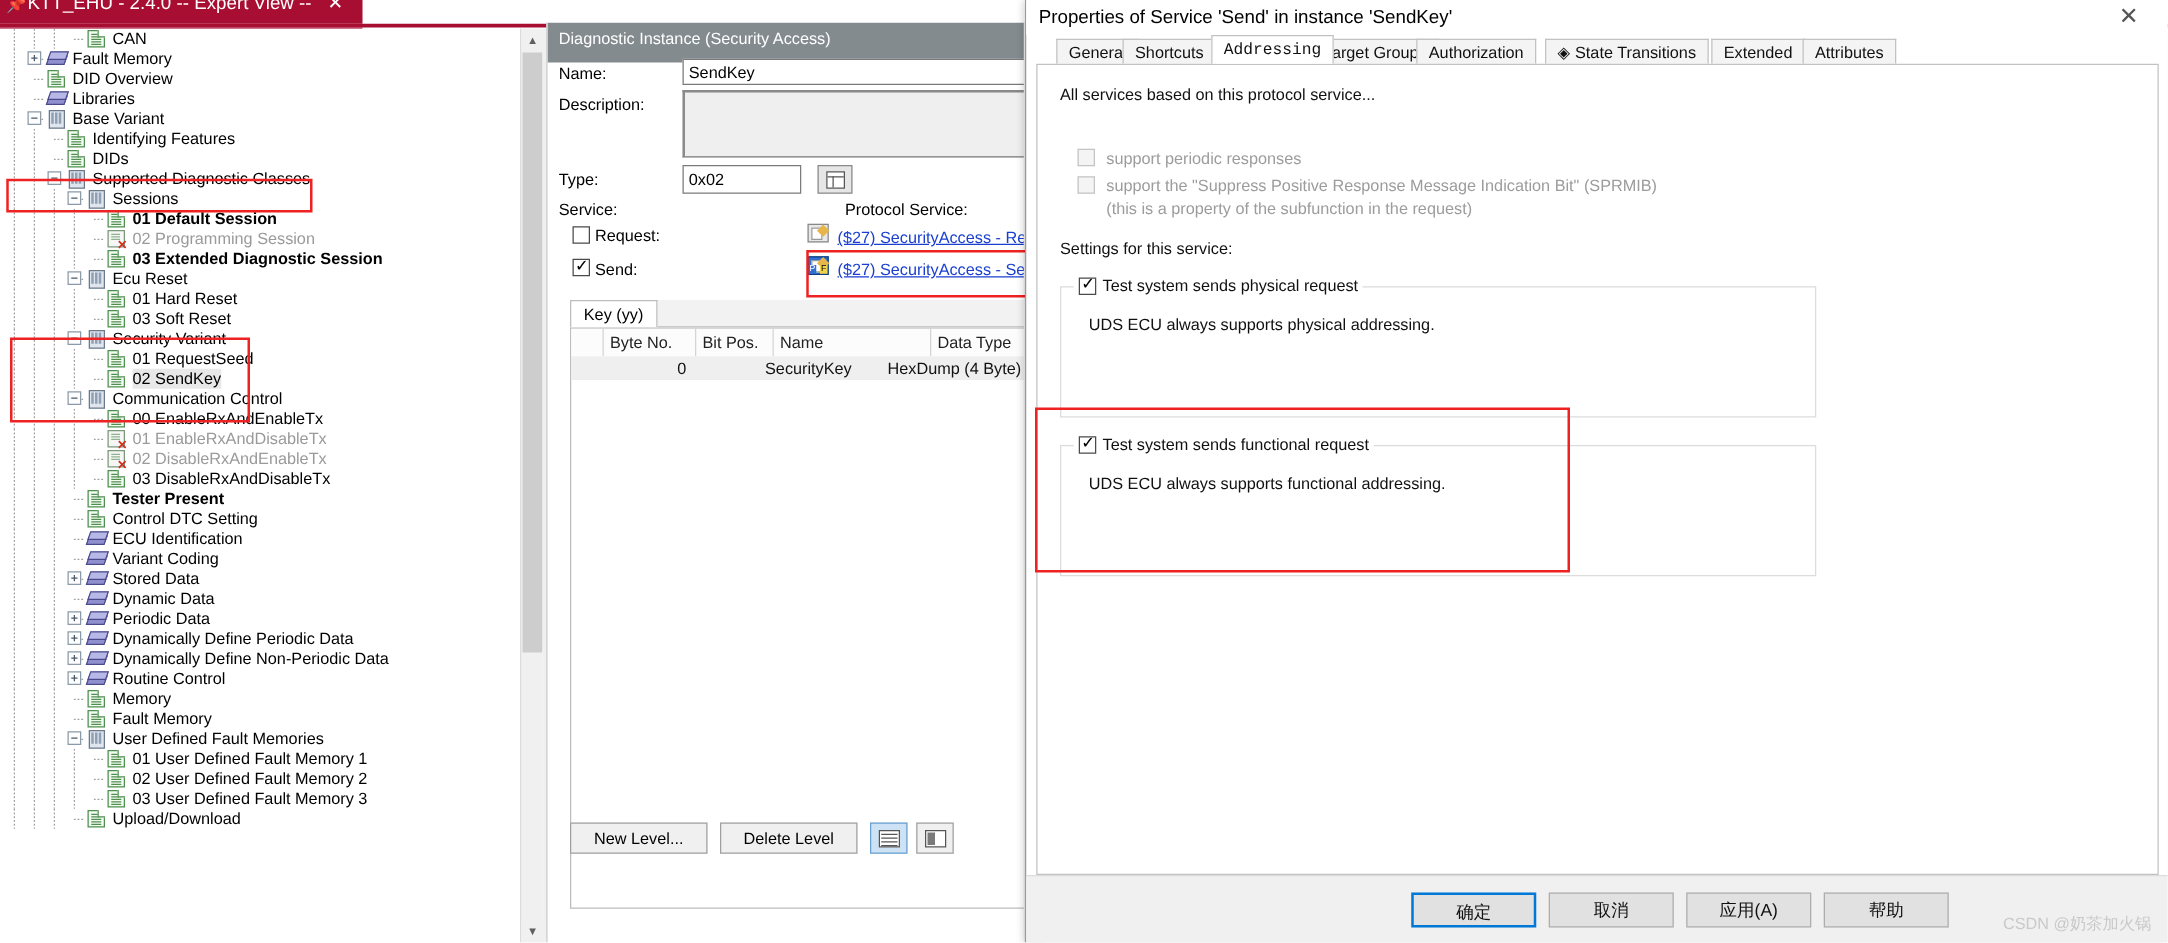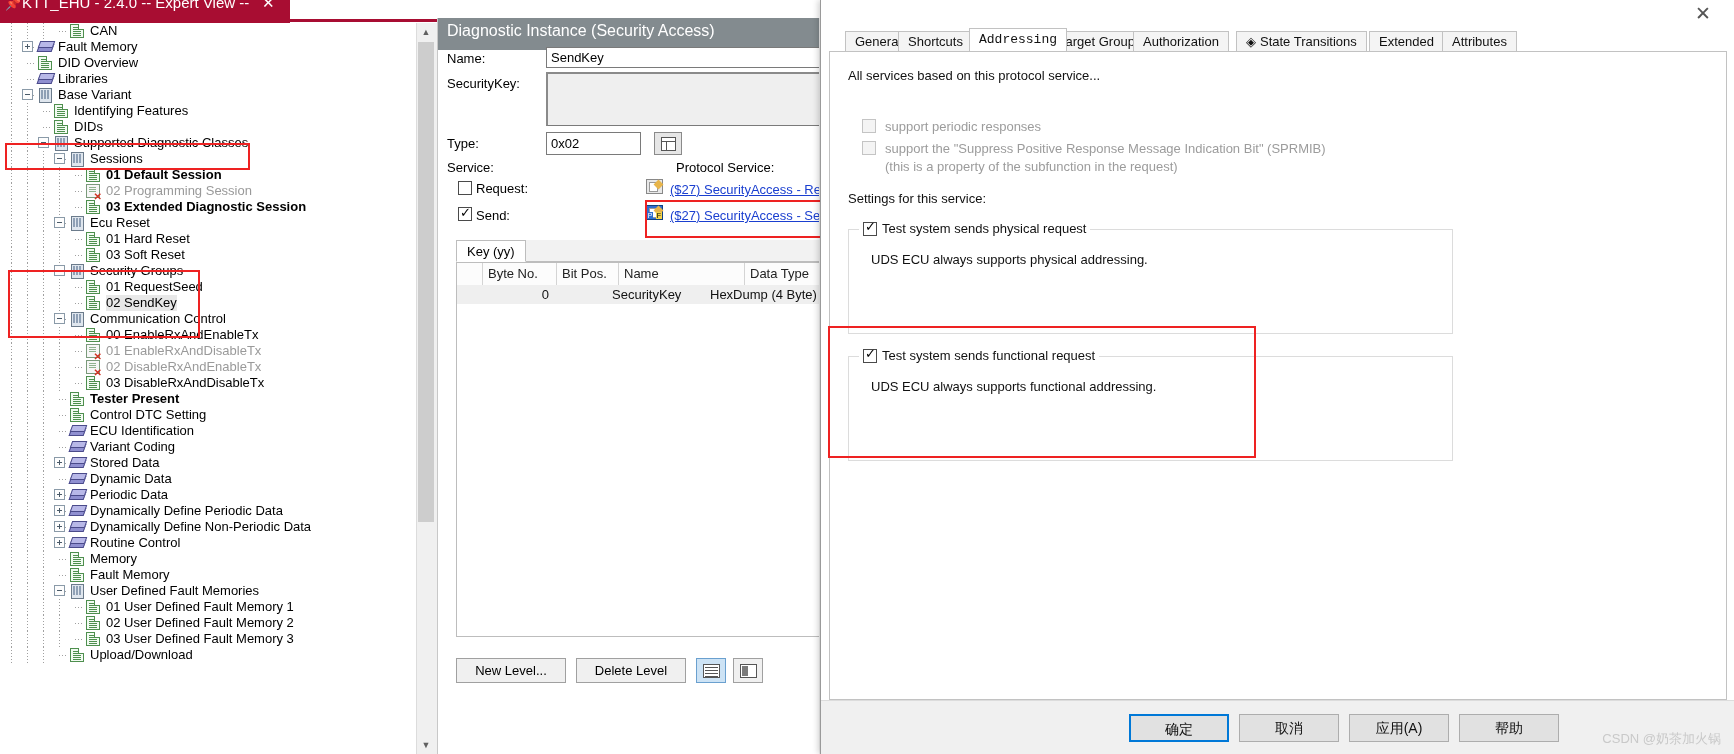--- a/index.html
+++ b/index.html
@@ -141,21 +141,21 @@
   }
 
   
   .mid-panel {
     position: absolute; left: 437px; top: 18px; width: 385px; height: 736px;
     background: #ffffff; border-left: 1px solid #c8c8c8;
     overflow: hidden;
   }
   .mid-header {
     position: absolute; left: 0; top: 0; width: 385px; height: 32px;
-    background: #838b8f; color: #ffffff; font-size: 16px;
+    background: #838b8f; color: #ffffff; font-size: 13px;
     line-height: 26px; padding-left: 9px;
   }
   .fld-label { position: absolute; font-size: 13px; color:#000; }
   .fld-input {
     position: absolute; background: #ffffff; border: 1px solid #7a7a7a;
     font-family: "Liberation Sans", sans-serif; font-size: 13px;
     padding: 2px 4px; color: #000;
   }
   .fld-textarea {
     position: absolute; background: #efefef; border: 1px solid #7a7a7a;
@@ -198,21 +198,21 @@
   .mid-tabstrip {
     position:absolute; left:18px; top:222px; width:367px; height:22px;
     background:#f2f2f2; border-bottom:1px solid #bdbdbd;
   }
   .mid-tab {
     position:absolute; left:0; top:0; height:22px; padding: 0 10px;
     background:#ffffff; border:1px solid #bdbdbd; border-bottom:1px solid #ffffff;
     font-size:13px; line-height:21px;
   }
   .grid {
-    position:absolute; left:18px; top:244px; width:367px; height:375px;
+    position:absolute; left:18px; top:244px; width:367px; height:465px;
     border:1px solid #bdbdbd; background:#ffffff;
   }
   .grid-head { position:absolute; left:0; top:0; height:22px; width:100%; background:#fcfcfc; }
   .gh {
     position:absolute; top:0; height:22px; line-height:22px; font-size:13px;
     border-right:1px solid #d4d4d4; padding-left:5px; color:#222;
   }
   .grid-row { position:absolute; top:22px; height:19px; width:100%; background:#efefef; }
   .gc { position:absolute; top:0; height:19px; line-height:19px; font-size:13px; padding-left:5px; color:#111;}
   .mid-footer-btn {
@@ -310,21 +310,21 @@
         <div class="tree-row"><span class="guide" style="left: 11px;"></span><span class="guide" style="left: 27px;"></span><span class="guide-h" style="left: 43px; top: 8px;"></span><span class="ico ico-doc" style="left: 54px;"></span><span class="lbl" style="margin-left: 74px;">Identifying Features</span></div>
         <div class="tree-row"><span class="guide" style="left: 11px;"></span><span class="guide" style="left: 27px;"></span><span class="guide-h" style="left: 43px; top: 8px;"></span><span class="ico ico-doc" style="left: 54px;"></span><span class="lbl" style="margin-left: 74px;">DIDs</span></div>
         <div class="tree-row"><span class="guide" style="left: 11px;"></span><span class="guide" style="left: 27px;"></span><span class="guide-h" style="left: 43px; top: 8px;"></span><span class="pm" style="left: 38px;"></span><span class="ico ico-cls" style="left: 54px;"></span><span class="lbl" style="margin-left: 74px;">Supported Diagnostic Classes</span></div>
         <div class="tree-row"><span class="guide" style="left: 11px;"></span><span class="guide" style="left: 27px;"></span><span class="guide" style="left: 43px;"></span><span class="guide-h" style="left: 59px; top: 8px;"></span><span class="pm" style="left: 54px;"></span><span class="ico ico-cls" style="left: 70px;"></span><span class="lbl" style="margin-left: 90px;">Sessions</span></div>
         <div class="tree-row bold"><span class="guide" style="left: 11px;"></span><span class="guide" style="left: 27px;"></span><span class="guide" style="left: 43px;"></span><span class="guide" style="left: 59px;"></span><span class="guide-h" style="left: 75px; top: 8px;"></span><span class="ico ico-doc" style="left: 86px;"></span><span class="lbl" style="margin-left: 106px;">01 Default Session</span></div>
         <div class="tree-row dim"><span class="guide" style="left: 11px;"></span><span class="guide" style="left: 27px;"></span><span class="guide" style="left: 43px;"></span><span class="guide" style="left: 59px;"></span><span class="guide-h" style="left: 75px; top: 8px;"></span><span class="ico ico-docx" style="left: 86px;"></span><span class="lbl" style="margin-left: 106px;">02 Programming Session</span></div>
         <div class="tree-row bold"><span class="guide" style="left: 11px;"></span><span class="guide" style="left: 27px;"></span><span class="guide" style="left: 43px;"></span><span class="guide" style="left: 59px;"></span><span class="guide-h" style="left: 75px; top: 8px;"></span><span class="ico ico-doc" style="left: 86px;"></span><span class="lbl" style="margin-left: 106px;">03 Extended Diagnostic Session</span></div>
         <div class="tree-row"><span class="guide" style="left: 11px;"></span><span class="guide" style="left: 27px;"></span><span class="guide" style="left: 43px;"></span><span class="guide-h" style="left: 59px; top: 8px;"></span><span class="pm" style="left: 54px;"></span><span class="ico ico-cls" style="left: 70px;"></span><span class="lbl" style="margin-left: 90px;">Ecu Reset</span></div>
         <div class="tree-row"><span class="guide" style="left: 11px;"></span><span class="guide" style="left: 27px;"></span><span class="guide" style="left: 43px;"></span><span class="guide" style="left: 59px;"></span><span class="guide-h" style="left: 75px; top: 8px;"></span><span class="ico ico-doc" style="left: 86px;"></span><span class="lbl" style="margin-left: 106px;">01 Hard Reset</span></div>
         <div class="tree-row"><span class="guide" style="left: 11px;"></span><span class="guide" style="left: 27px;"></span><span class="guide" style="left: 43px;"></span><span class="guide" style="left: 59px;"></span><span class="guide-h" style="left: 75px; top: 8px;"></span><span class="ico ico-doc" style="left: 86px;"></span><span class="lbl" style="margin-left: 106px;">03 Soft Reset</span></div>
-        <div class="tree-row"><span class="guide" style="left: 11px;"></span><span class="guide" style="left: 27px;"></span><span class="guide" style="left: 43px;"></span><span class="guide-h" style="left: 59px; top: 8px;"></span><span class="pm" style="left: 54px;"></span><span class="ico ico-cls" style="left: 70px;"></span><span class="lbl" style="margin-left: 90px;">Security Groups</span></div>
+        <div class="tree-row"><span class="guide" style="left: 11px;"></span><span class="guide" style="left: 27px;"></span><span class="guide" style="left: 43px;"></span><span class="guide-h" style="left: 59px; top: 8px;"></span><span class="pm" style="left: 54px;"></span><span class="ico ico-cls" style="left: 70px;"></span><span class="lbl" style="margin-left: 90px;">Security Variant</span></div>
         <div class="tree-row"><span class="guide" style="left: 11px;"></span><span class="guide" style="left: 27px;"></span><span class="guide" style="left: 43px;"></span><span class="guide" style="left: 59px;"></span><span class="guide-h" style="left: 75px; top: 8px;"></span><span class="ico ico-doc" style="left: 86px;"></span><span class="lbl" style="margin-left: 106px;">01 RequestSeed</span></div>
         <div class="tree-row sel"><span class="guide" style="left: 11px;"></span><span class="guide" style="left: 27px;"></span><span class="guide" style="left: 43px;"></span><span class="guide" style="left: 59px;"></span><span class="guide-h" style="left: 75px; top: 8px;"></span><span class="ico ico-doc" style="left: 86px;"></span><span class="lbl" style="margin-left: 106px;">02 SendKey</span></div>
         <div class="tree-row"><span class="guide" style="left: 11px;"></span><span class="guide" style="left: 27px;"></span><span class="guide" style="left: 43px;"></span><span class="guide-h" style="left: 59px; top: 8px;"></span><span class="pm" style="left: 54px;"></span><span class="ico ico-cls" style="left: 70px;"></span><span class="lbl" style="margin-left: 90px;">Communication Control</span></div>
         <div class="tree-row"><span class="guide" style="left: 11px;"></span><span class="guide" style="left: 27px;"></span><span class="guide" style="left: 43px;"></span><span class="guide" style="left: 59px;"></span><span class="guide-h" style="left: 75px; top: 8px;"></span><span class="ico ico-doc" style="left: 86px;"></span><span class="lbl" style="margin-left: 106px;">00 EnableRxAndEnableTx</span></div>
         <div class="tree-row dim"><span class="guide" style="left: 11px;"></span><span class="guide" style="left: 27px;"></span><span class="guide" style="left: 43px;"></span><span class="guide" style="left: 59px;"></span><span class="guide-h" style="left: 75px; top: 8px;"></span><span class="ico ico-docx" style="left: 86px;"></span><span class="lbl" style="margin-left: 106px;">01 EnableRxAndDisableTx</span></div>
         <div class="tree-row dim"><span class="guide" style="left: 11px;"></span><span class="guide" style="left: 27px;"></span><span class="guide" style="left: 43px;"></span><span class="guide" style="left: 59px;"></span><span class="guide-h" style="left: 75px; top: 8px;"></span><span class="ico ico-docx" style="left: 86px;"></span><span class="lbl" style="margin-left: 106px;">02 DisableRxAndEnableTx</span></div>
         <div class="tree-row"><span class="guide" style="left: 11px;"></span><span class="guide" style="left: 27px;"></span><span class="guide" style="left: 43px;"></span><span class="guide" style="left: 59px;"></span><span class="guide-h" style="left: 75px; top: 8px;"></span><span class="ico ico-doc" style="left: 86px;"></span><span class="lbl" style="margin-left: 106px;">03 DisableRxAndDisableTx</span></div>
         <div class="tree-row bold"><span class="guide" style="left: 11px;"></span><span class="guide" style="left: 27px;"></span><span class="guide" style="left: 43px;"></span><span class="guide-h" style="left: 59px; top: 8px;"></span><span class="ico ico-doc" style="left: 70px;"></span><span class="lbl" style="margin-left: 90px;">Tester Present</span></div>
         <div class="tree-row"><span class="guide" style="left: 11px;"></span><span class="guide" style="left: 27px;"></span><span class="guide" style="left: 43px;"></span><span class="guide-h" style="left: 59px; top: 8px;"></span><span class="ico ico-doc" style="left: 70px;"></span><span class="lbl" style="margin-left: 90px;">Control DTC Setting</span></div>
         <div class="tree-row"><span class="guide" style="left: 11px;"></span><span class="guide" style="left: 27px;"></span><span class="guide" style="left: 43px;"></span><span class="guide-h" style="left: 59px; top: 8px;"></span><span class="ico ico-book" style="left: 70px;"></span><span class="lbl" style="margin-left: 90px;">ECU Identification</span></div>
@@ -355,21 +355,21 @@
   </div>
   <div class="panel-divider"></div>
 
   <div class="mid-panel">
 
     <div class="mid-header">Diagnostic Instance (Security Access)</div>
 
     <div class="fld-label" style="left:9px; top:33px;">Name:</div>
     <input class="fld-input" style="left: 108px; top: 29px; width: 290px; height: 21px;" value="SendKey">
 
-    <div class="fld-label" style="left:9px; top:58px;">SecurityKey:</div>
+    <div class="fld-label" style="left:9px; top:58px;">Description:</div>
     <div class="fld-textarea" style="left:108px; top:54px; width:290px; height:54px;"></div>
 
     <div class="fld-label" style="left:9px; top:118px;">Type:</div>
     <input class="fld-input" style="left: 108px; top: 114px; width: 95px; height: 23px;" value="0x02">
     <div class="btn-small" style="left:216px; top:114px;">
       <span class="g"></span>
     </div>
 
     <div class="fld-label" style="left:9px; top:142px;">Service:</div>
     <div class="fld-label" style="left:238px; top:142px;">Protocol Service:</div>
@@ -424,20 +424,21 @@
   </div>
 
   <div class="mid-sb">
     <div class="thumb"></div>
   </div>
 
   <div class="redbox" style="left:645px; top:200px; width:178px; height:38px;"></div>
 
   <div class="dlg">
 
+    <div class="dlg-title">Properties of Service 'Send' in instance 'SendKey'</div>
     <div class="dlg-close">✕</div>
 
     <div class="tabbar">
       <div class="tab" style="left:0px;">General</div>
       <div class="tab" style="left:53px;">Shortcuts</div>
       <div class="tab active" style="left:124px;font-family:Liberation Mono, monospace;">Addressing</div>
       <div class="tab" style="left:204px;">Target Groups</div>
       <div class="tab" style="left:288px;">Authorization</div>
       <div class="tab" style="left:391px;">
         <span style="margin-right:4px;">◈</span><span>State Transitions</span>

